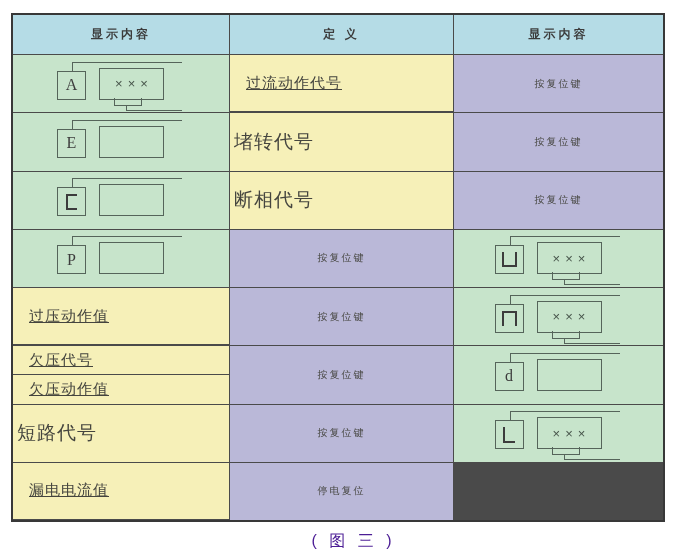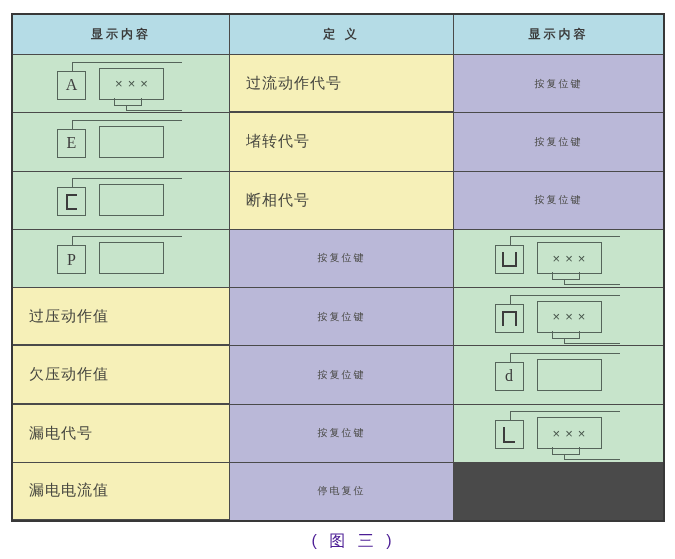--- a/index.html
+++ b/index.html
@@ -22,22 +22,22 @@
     border:2px solid var(--outer);
   }
   .cell{overflow:hidden;}
   .head{
     background:#b5dce6;display:flex;align-items:center;justify-content:center;
     font-size:12px;font-weight:bold;letter-spacing:3px;color:#3c3c3c;
   }
   .c1{background:#c7e4cb;display:flex;align-items:center;justify-content:center;}
   .c2{background:#f6f0b8;}
   .c3{background:#bab8d8;display:flex;align-items:center;justify-content:center;font-size:10px;letter-spacing:2px;}
-  .def-single{height:100%;display:flex;align-items:center;padding-left:16px;font-size:15px;letter-spacing:1px;box-sizing:border-box;}
-  .def-split{height:100%;display:flex;flex-direction:column;}
+  .def-single{height:100%;display:flex;align-items:center;padding-left:4px;font-size:19px;letter-spacing:1px;box-sizing:border-box;}
+  .def-split{height:100%;display:flex;flex-direction:column;text-decoration:underline;}
   .def-split .def-sub{flex:1;display:flex;align-items:center;padding-left:16px;font-size:15px;letter-spacing:1px;box-sizing:border-box;}
   .def-split .def-sub:first-child{border-bottom:1px solid var(--grid);}
 
   
   .sym{position:relative;width:140px;height:56px;flex:none;}
   .sym .topline{position:absolute;left:21px;top:6px;width:110px;height:1px;background:var(--line);}
   .sym .stub{position:absolute;left:21px;top:6px;width:1px;height:10px;background:var(--line);}
   .sym .lbox{
     position:absolute;left:6px;top:15px;width:27px;height:27px;border:1px solid var(--line);
     display:flex;align-items:center;justify-content:center;background:transparent;
@@ -164,37 +164,38 @@
         <span class="seg seg-n"></span>
       </div>
       <div class="vbox">×××</div>
       <span class="tab"></span>
       <span class="vline"></span>
       <span class="bline"></span>
     </div>
   </div>
   <div class="cell c2">
     <div class="def-split">
+      <div class="def-sub">欠压代号</div>
       <div class="def-sub">欠压动作值</div>
     </div>
   </div>
   <div class="cell c3">按复位键</div>
 
   <div class="cell c1">
     <div class="sym">
       <span class="topline"></span>
       <span class="stub"></span>
       <div class="lbox">
         <span class="letter">d</span>
       </div>
       <div class="vbox"></div>
     </div>
   </div>
   <div class="cell c2">
-    <div class="def-single">漏电代号</div>
+    <div class="def-single">短路代号</div>
   </div>
   <div class="cell c3">按复位键</div>
 
   <div class="cell c1">
     <div class="sym">
       <span class="topline"></span>
       <span class="stub"></span>
       <div class="lbox">
         <span class="seg seg-l"></span>
       </div>

